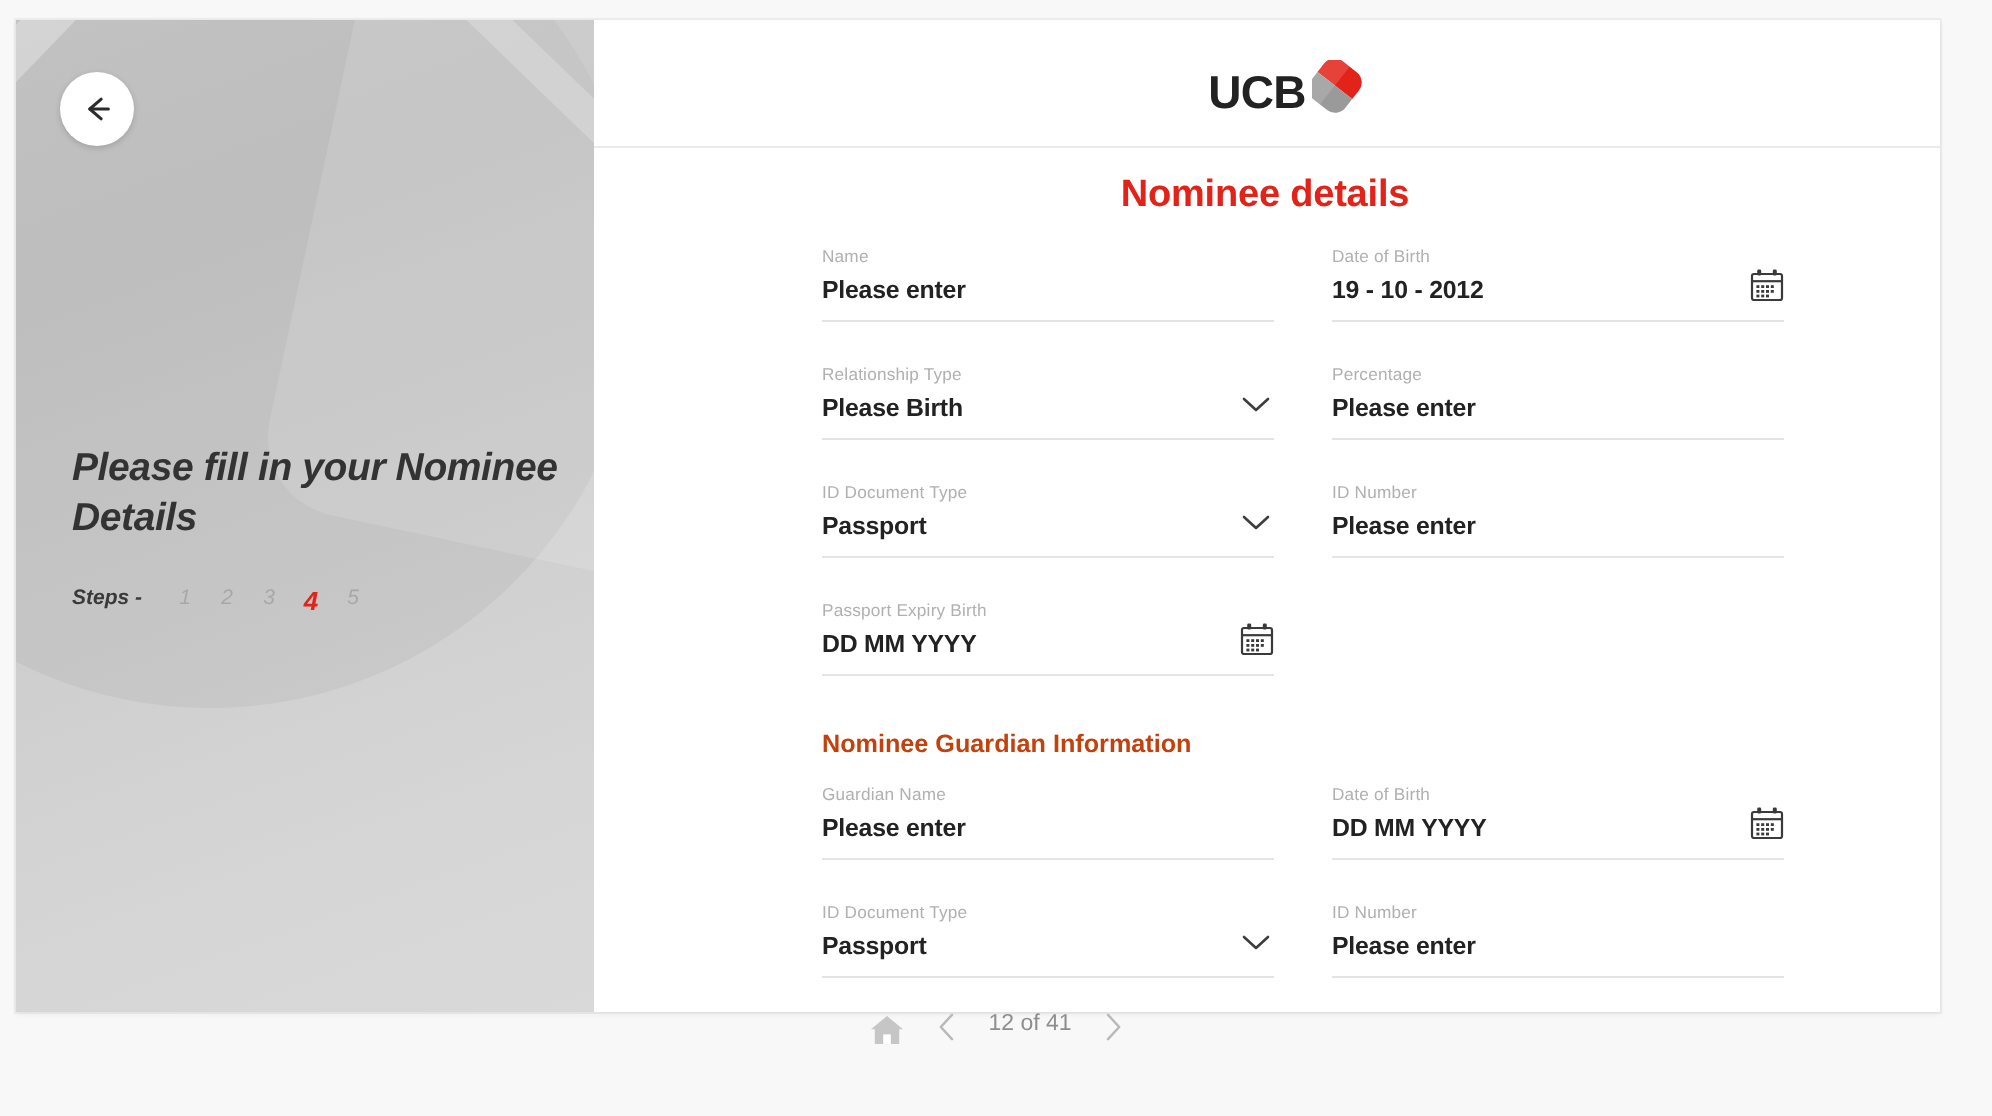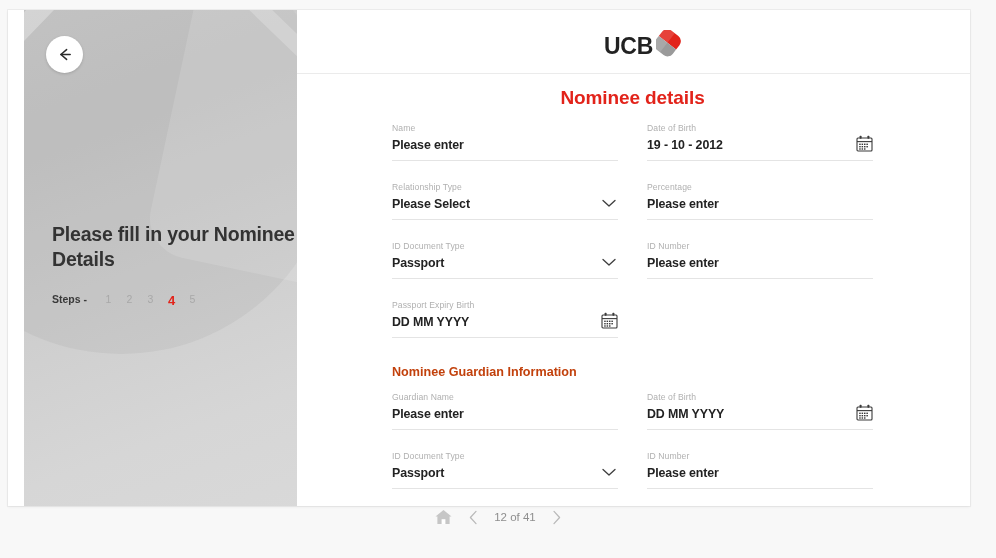--- a/index.html
+++ b/index.html
@@ -27,25 +27,26 @@
     width: 962px;
     height: 496px;
     background: #ffffff;
     overflow: hidden;
     box-shadow: 0 0 0 1px rgba(0,0,0,0.045), 0 1px 3px rgba(0,0,0,0.06);
   }
 
   
   .hero {
     position: absolute;
-    left: 16px; top: 0;
+    left: 0; top: 0;
     width: 327px;
     height: 496px;
     background: linear-gradient(160deg,#c9c9c9 0%, #c4c4c4 22%, #cfcfcf 55%, #d6d6d6 78%, #d9d9d9 100%);
     overflow: hidden;
+    font-style: italic;
   }
   .hero-circle {
     position: absolute;
     left: -118px;
     top: -86px;
     width: 430px;
     height: 430px;
     border-radius: 50%;
     background: rgba(168,168,168,0.22);
   }
@@ -162,22 +163,21 @@
     font-weight: bold;
     color: #e2231a;
     letter-spacing: -0.1px;
     padding-right: 2px;
   }
 
   
   .form {
     position: relative;
     margin-top: 14px;
-    padding: 0 36px 0 88px;
-    margin-left: 7px;
+    padding: 0 36px 0 114px;
   }
   .row {
     display: flex;
     gap: 29px;
   }
   .field {
     width: 226px;
     margin-bottom: 21px;
     position: relative;
   }
@@ -218,25 +218,25 @@
     font-size: 12.6px;
     font-weight: bold;
     color: #c2410c;
     margin: 6px 0 13px 0;
   }
 
   
   .footer {
     position: absolute;
     left: 0;
-    bottom: 15px;
+    bottom: 0;
     width: 996px;
     height: 52px;
     display: flex;
-    align-items: center;
+    align-items: flex-start;
     justify-content: center;
     gap: 15px;
   }
   .pg-icon { cursor: pointer; display: flex; align-items: center; }
   .pg-text {
     font-size: 11.5px;
     color: #8e8e8e;
   }
 </style>
 </head>
@@ -329,21 +329,21 @@
                 </svg>
               </span>
             </div>
           </div>
         </div>
 
         <div class="row">
           <div class="field">
             <div class="field-label">Relationship Type</div>
             <div class="field-line">
-              <span class="field-value">Please Select</span>
+              <span class="field-value">Please Birth</span>
               <span class="chev">
                 <svg width="14" height="9" viewBox="0 0 14 9">
                     <path d="M1 1.5 L7 7 L13 1.5" fill="none" stroke="#3d3d3d" stroke-width="1.3" stroke-linecap="round" stroke-linejoin="round"></path>
                   </svg>
               </span>
             </div>
           </div>
 
           <div class="field">
             <div class="field-label">Percentage</div>

